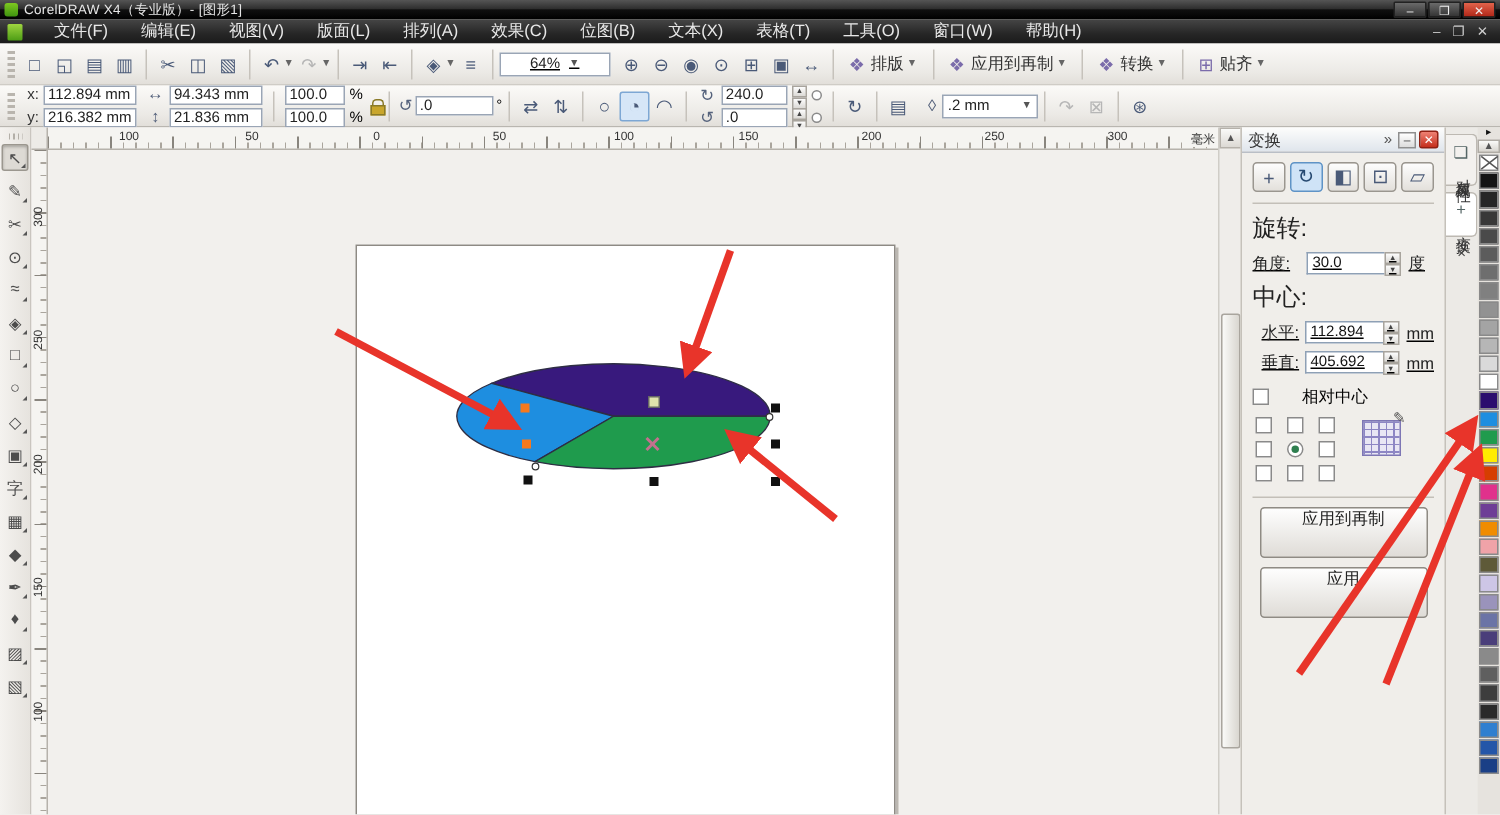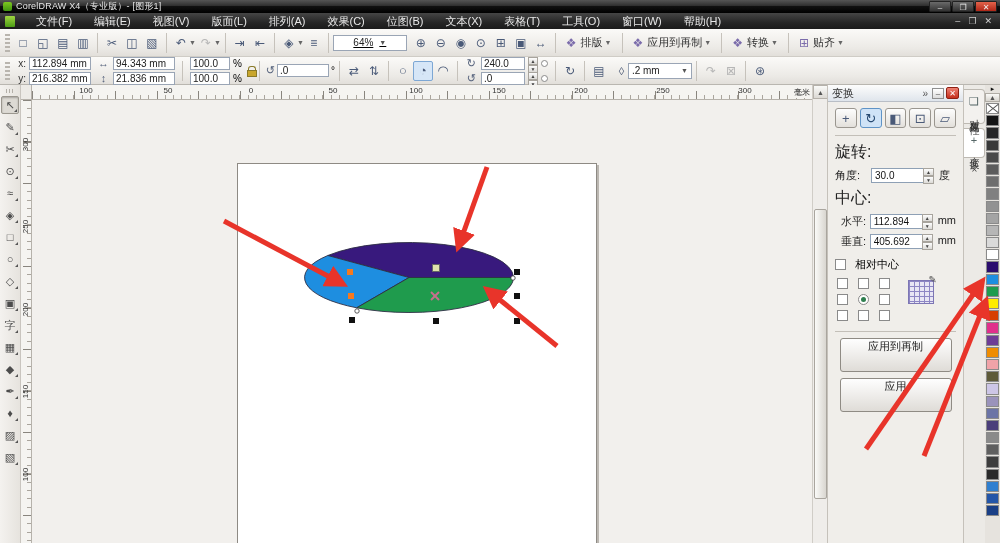--- a/index.html
+++ b/index.html
@@ -125,31 +125,31 @@
   .dk-close { width:13px; height:12px; background:linear-gradient(#ee8173,#c52f1d); border:1px solid #8f2013;
     color:#fff; font-size:8px; line-height:11px; text-align:center; border-radius:2px; }
   #dk-chev { font-size:10px; color:#555; margin-right:2px; }
   #dk-body { padding:6px 7px 0 7px; }
   #dk-btnrow { display:flex; gap:3px; }
   .dk-tbtn { width:22px; height:20px; display:flex; align-items:center; justify-content:center; font-size:13px;
     color:#4a5a78; background:linear-gradient(#fdfdfd,#e3e0db); border:1px solid #9a968f; border-radius:3px; }
   .dk-tbtn.sel { background:#cfe3f7; border:1px solid #5f93c6; color:#274a72; }
   #dk-sep { height:1px; background:#c3bfb8; margin:7px 0 6px 0; }
   .dk-label { font-size:16px; color:#222; margin:5px 0 4px 0; }
-  .dk-row { display:flex; align-items:flex-start; margin:5px 0; }
+  .dk-row { display:flex; align-items:flex-end; margin:5px 0;text-decoration:underline; }
   .dk-row .lb { font-size:11px; color:#222; width:36px; }
   .dk-row.indent .lb { padding-left:6px; width:42px; }
   .dk-field { display:flex; }
   .dk-input { width:52px; height:15px; background:#fff; border:1px solid #8ea0b5; border-right:none;
     font-size:10px; line-height:14px; padding:0 3px; color:#111; }
   .dk-spin { display:flex; flex-direction:column; width:11px; height:15px; }
   .dk-spin span { flex:1; font-size:5px; line-height:6px; text-align:center; color:#444;
     background:linear-gradient(#fdfdfd,#dcdad6); border:1px solid #a8a49d; }
   .dk-unit { font-size:11px; color:#222; margin-left:5px; }
-  .dk-check-row { display:flex; align-items:center; gap:9px; margin:8px 0 4px 0; }
+  .dk-check-row { display:flex; align-items:center; gap:22px; margin:8px 0 4px 0; }
   .cb { width:11px; height:11px; background:#fff; border:1px solid #8a8a8a; }
   #grid9 { display:grid; grid-template-columns:repeat(3,11px); grid-gap:5px 10px; margin:2px 0 0 2px; }
   .g-cell { width:11px; height:11px; background:#fff; border:1px solid #8a8a8a; }
   .g-cell.radio { border-radius:50%; position:relative; }
   .g-cell.radio.on:after { content:""; position:absolute; left:2px; top:2px; width:5px; height:5px;
     border-radius:50%; background:#2f7f4f; }
   #grid-zone { display:flex; align-items:flex-start; }
   #graph-icon { width:26px; height:24px; margin:4px 0 0 18px; position:relative;
     background:
       repeating-linear-gradient(to right,#8d86c4 0 1px,transparent 1px 5px),

